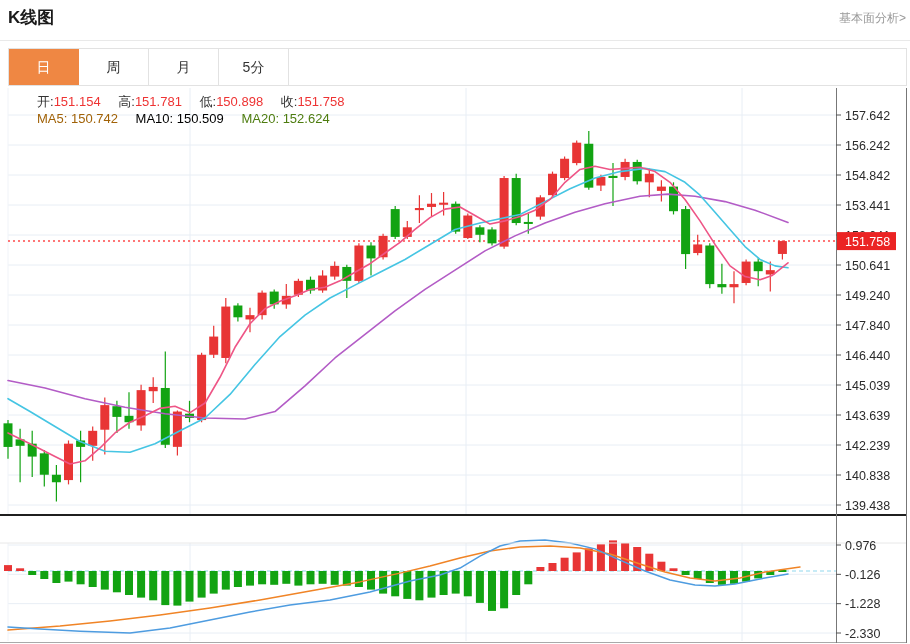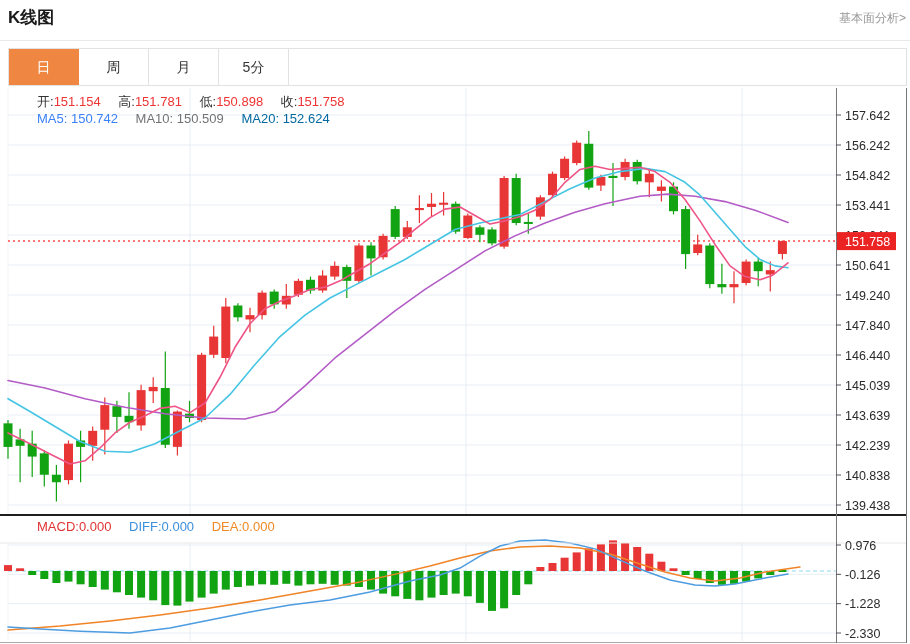--- a/index.html
+++ b/index.html
@@ -12,23 +12,23 @@
   .tab{width:70px;height:100%;line-height:36px;text-align:center;font-size:14px;color:#333;border-right:1px solid #e2e2e2;box-sizing:border-box;cursor:pointer;flex:0 0 auto;}
   .tab.selected{background:#ef8743;color:#fff;border-right-color:#ef8743;}
   .tab-filler{flex:1 1 auto;}
   .legend-row{position:absolute;left:14px;font-size:13px;white-space:nowrap;z-index:3;margin-left:23px;}
   .legend-ohlc{top:93px;}
   .legend-ma{top:111px;}
   .legend-macd{top:519px;}
   .lg-pair{margin-right:14px;}
   .lg-label{color:#333;}
   .val-red{color:#ee3333;}
-  .ma5-c{color:#3b82f6;}
-  .ma10-c{color:#737373;}
-  .ma20-c{color:#0369a1;}
+  .ma5-c{color:#a16207;}
+  .ma10-c{color:#000000;}
+  .ma20-c{color:#4d7c0f;}
   .macd-c{color:#e03333;}
   .diff-c{color:#3d8fdc;}
   .dea-c{color:#f08a26;}
   #chart-svg{position:absolute;left:0;top:88px;}
 </style>
 </head>
 <body>
 
 <div id="page">
   <div class="page-title">K线图</div>
@@ -49,25 +49,20 @@
     <span class="lg-pair"><span class="lg-label">低:</span><span class="val-red">150.898</span></span>
     <span class="lg-pair"><span class="lg-label">收:</span><span class="val-red">151.758</span></span>
   </div>
 
   <div class="legend-row legend-ma">
     <span class="lg-pair ma5-c"><span>MA5:</span> <span>150.742</span></span>
     <span class="lg-pair ma10-c"><span>MA10:</span> <span>150.509</span></span>
     <span class="lg-pair ma20-c"><span>MA20:</span> <span>152.624</span></span>
   </div>
 
-  <div class="legend-row legend-macd">
-    <span class="lg-pair macd-c"><span>MACD:</span><span>0.000</span></span>
-    <span class="lg-pair diff-c"><span>DIFF:</span><span>0.000</span></span>
-    <span class="lg-pair dea-c"><span>DEA:</span><span>0.000</span></span>
-  </div>
 
   <svg id="chart-svg" width="910" height="556" viewBox="0 0 910 556">
       <line x1="8" y1="27" x2="836" y2="27" stroke="#e8eef5" stroke-width="1"></line>
       <line x1="8" y1="57" x2="836" y2="57" stroke="#e8eef5" stroke-width="1"></line>
       <line x1="8" y1="87" x2="836" y2="87" stroke="#e8eef5" stroke-width="1"></line>
       <line x1="8" y1="117" x2="836" y2="117" stroke="#e8eef5" stroke-width="1"></line>
       <line x1="8" y1="147" x2="836" y2="147" stroke="#e8eef5" stroke-width="1"></line>
       <line x1="8" y1="177" x2="836" y2="177" stroke="#e8eef5" stroke-width="1"></line>
       <line x1="8" y1="207" x2="836" y2="207" stroke="#e8eef5" stroke-width="1"></line>
       <line x1="8" y1="237" x2="836" y2="237" stroke="#e8eef5" stroke-width="1"></line>

